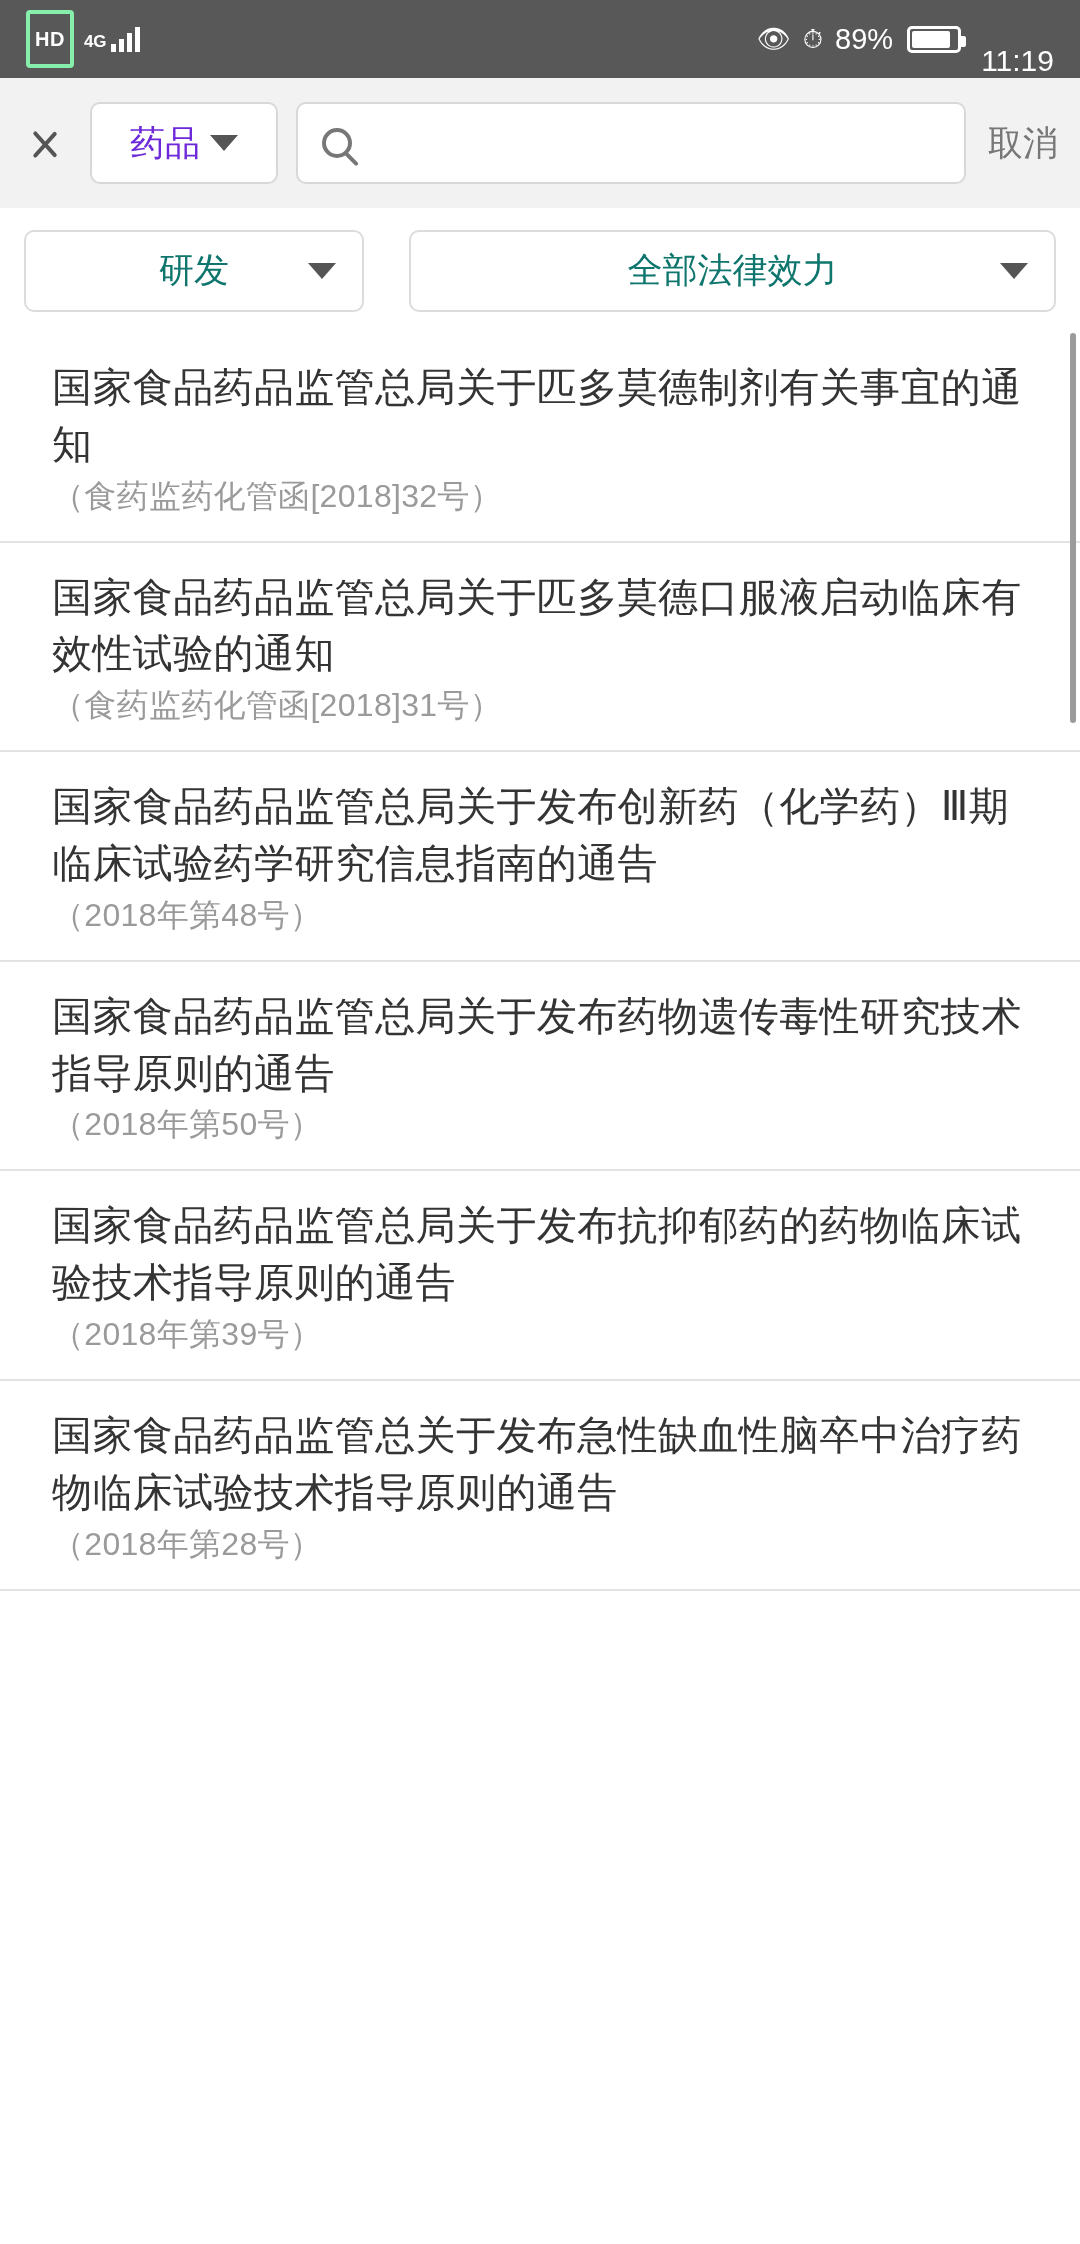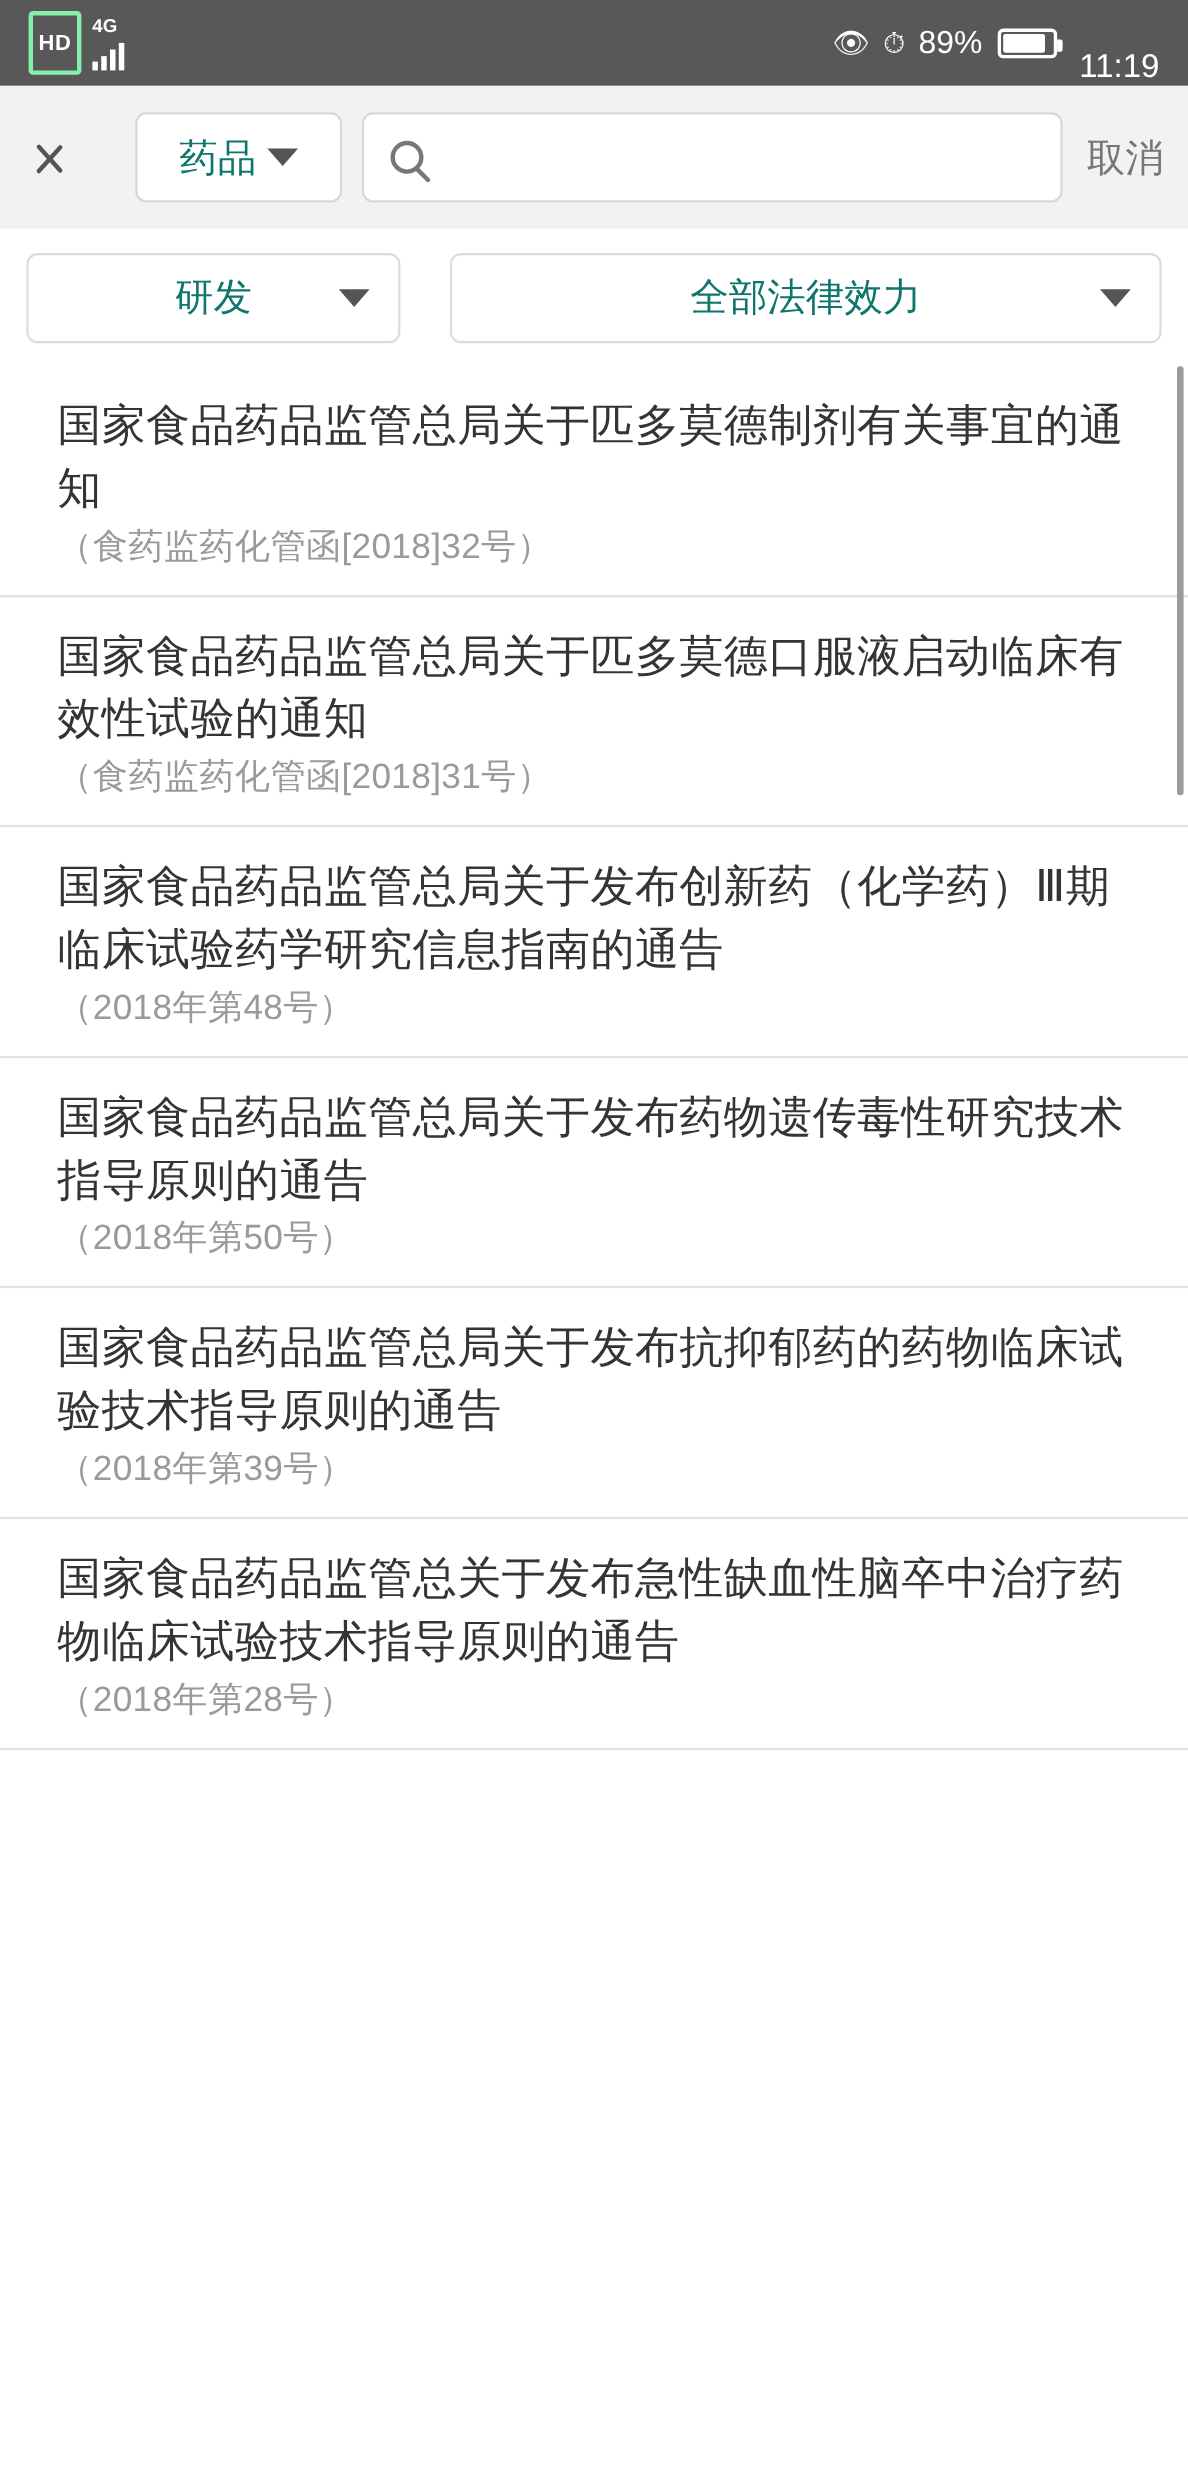--- a/index.html
+++ b/index.html
@@ -23,21 +23,21 @@
   .sb-left { display: flex; align-items: center; gap: 10px; }
   .hd-badge {
     border: 4px solid #86efac;
     border-radius: 4px;
     font-size: 20px;
     font-weight: bold;
     padding: 14px 5px;
     line-height: 1.1;
     letter-spacing: 0.5px;
   }
-  .net-badge { display: flex; align-items: flex-start; gap: 4px; flex-direction: column; }
+  .net-badge { display: flex; align-items: flex-end; gap: 4px; }
   .net-4g {
     font-size: 17px;
     line-height: 1;
     text-align: left;
     font-weight: bold;
     padding-bottom: 2px;
   }
   .bars { display: flex; align-items: flex-end; gap: 3px; height: 26px; }
   .bars i { display:block; width: 5px; background: #ffffff; }
   .bars i:nth-child(1){ height: 8px; }
@@ -105,22 +105,21 @@
     width: 188px;
     height: 82px;
     background: #ffffff;
     border: 2px solid #d8d8d8;
     border-radius: 10px;
     display: flex;
     align-items: center;
     justify-content: center;
     gap: 10px;
     font-size: 35px;
-    color: #0f766e;
-    margin-left: 33px;
+    color: #6d28d9;
   }
   .caret {
     width: 0; height: 0;
     border-left: 14px solid transparent;
     border-right: 14px solid transparent;
     border-top: 16px solid #555;
   }
   .search-input-wrap {
     flex: 1;
     height: 82px;

